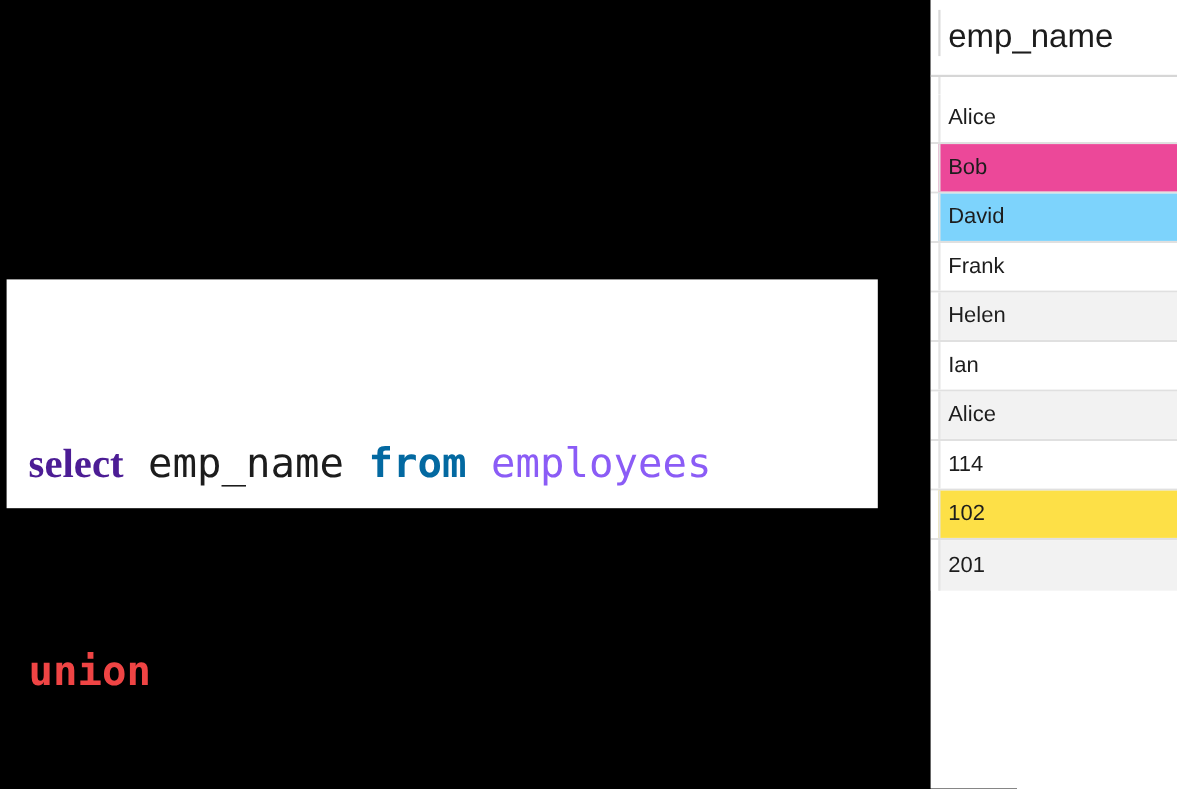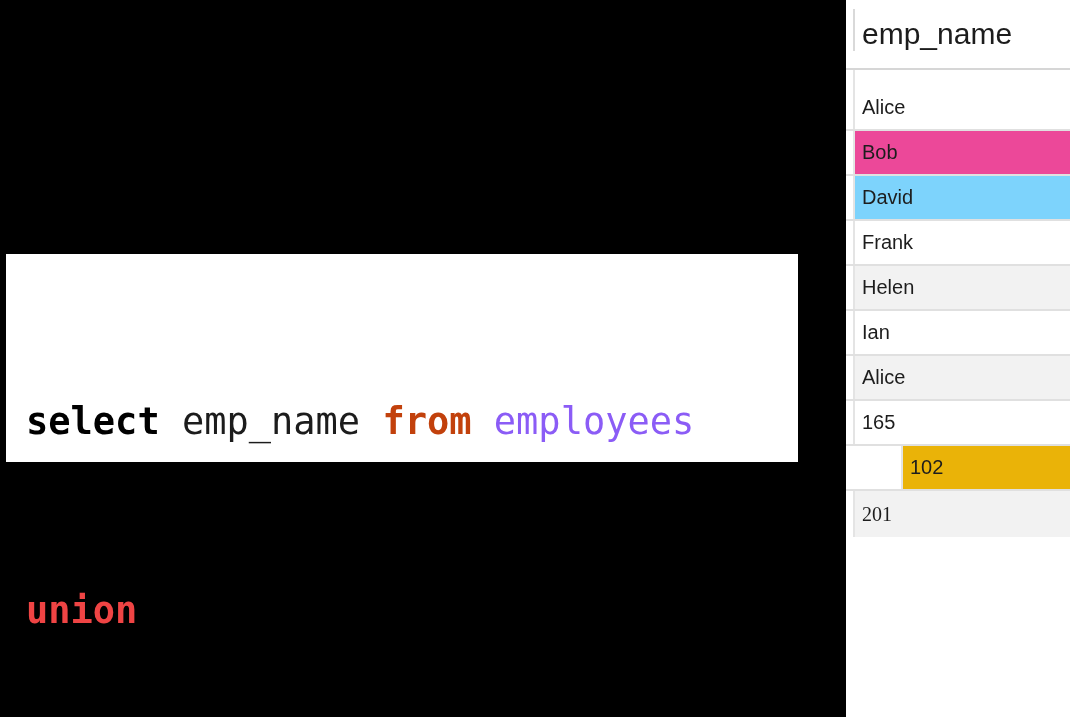--- a/index.html
+++ b/index.html
@@ -74,21 +74,20 @@
     box-sizing: border-box;
     border-bottom: 2px solid #e0e0e0;
   }
   .row.spacer {
     height: 16px;
     border-bottom: none;
   }
   .row:last-child {
     height: 46px;
     border-bottom: none;
-    font-family: Liberation Serif, serif;
   }
   .gutter {
     width: 7px;
     flex: none;
     background: #ffffff;
   }
   .cell {
     flex: 1;
     border-left: 2px solid #e4e4e4;
     background: #ffffff;
@@ -97,21 +96,21 @@
     padding-left: 7px;
     font-size: 20px;
     color: #1d1d1d;
   }
   .row.alt .cell { background: #f2f2f2; }
 </style>
 </head>
 <body>
 
 <div class="code-box">
-  <div class="code-line"><span class="tok-keyword" style="color: #000000;">select</span><span class="tok-plain" style="color: rgb(28, 28, 28);"> emp_name </span><span class="tok-keyword" style="color: #c2410c;">from</span><span class="tok-plain" style="color: #8b5cf6;"> employees</span></div>
+  <div class="code-line"><span class="tok-keyword" style="color: #4c1d95; font-family: Liberation Serif, serif;">select</span><span class="tok-plain" style="color: rgb(28, 28, 28);"> emp_name </span><span class="tok-keyword" style="color: #0369a1;">from</span><span class="tok-plain" style="color: #8b5cf6;"> employees</span></div>
   <div class="code-line"><span class="tok-keyword" style="color: #ef4444;">union</span></div>
   
 </div>
 
 <div class="result-panel">
   <div class="rp-header">
     <div class="hrule"></div>
     <div class="htext">emp_name</div>
   </div>
   <div class="row spacer">
@@ -152,26 +151,26 @@
     <div class="cell">Ian</div>
   </div>
 
   <div class="row alt">
     <div class="gutter"></div>
     <div class="cell" style="background: rgb(242, 242, 242);">Alice</div>
   </div>
 
   <div class="row">
     <div class="gutter"></div>
-    <div class="cell">165</div>
+    <div class="cell">114</div>
   </div>
 
   <div class="row alt">
     <div class="gutter"></div>
-    <div class="cell" style="background: #eab308; margin-left: 48px;">102</div>
+    <div class="cell" style="background: #fde047;">102</div>
   </div>
 
 
   <div class="row alt">
     <div class="gutter"></div>
     <div class="cell" style="background: rgb(242, 242, 242);">201</div>
   </div>
 </div>
 </div>
 

